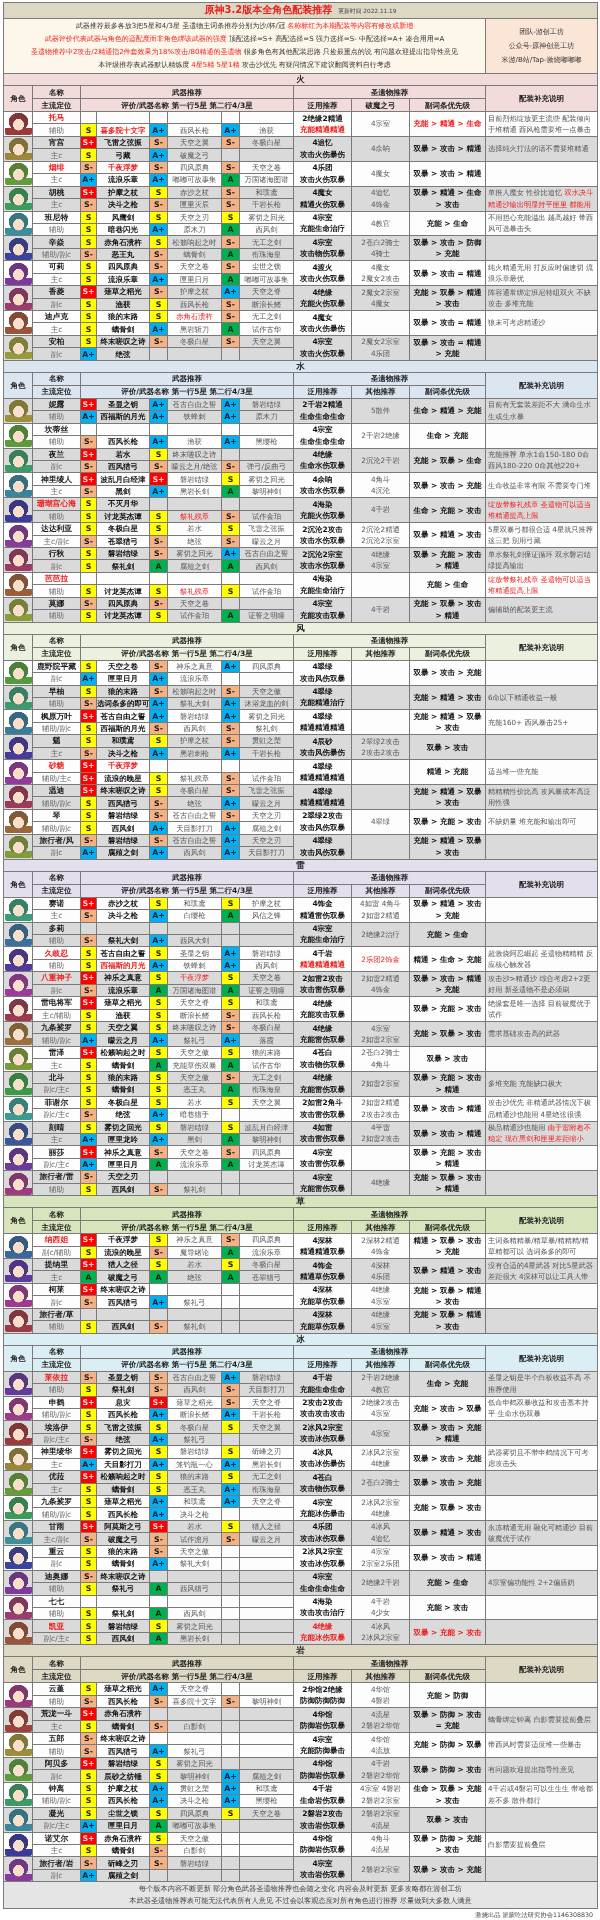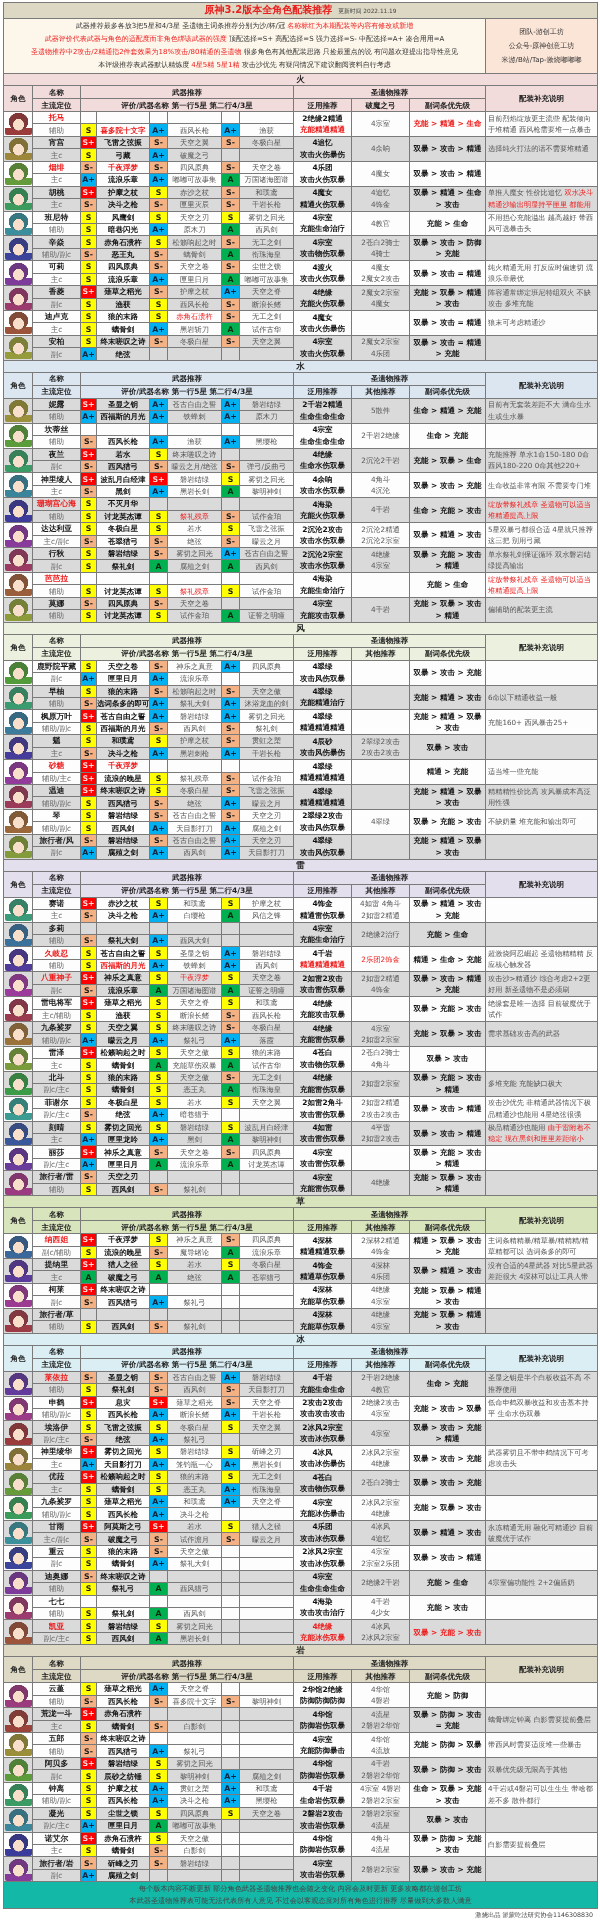--- a/index.html
+++ b/index.html
@@ -36,21 +36,21 @@
 .c-w.w1{color:#111;font-weight:bold;font-size:7.5px;}
 .c-gen{font-weight:bold;color:#111;font-size:7.5px;}
 .c-gen div{line-height:11.4px;}
 .c-alt{color:#555;font-size:7.3px;}
 .c-alt div{line-height:11.4px;}
 .c-sub{font-weight:bold;color:#111;white-space:normal;font-size:7.5px;padding:0 2px;}
 .sub-in{max-height:23px;overflow:hidden;line-height:11.2px;}
 .c-note{text-align:left;white-space:normal;padding:0 2px;color:#555;font-size:7.2px;}
 .note-in{max-height:23px;overflow:hidden;line-height:11.3px;}
 .red{color:#ee1c1c !important;}
-.c-foot{background:#14b8a6;color:#444;font-size:7.2px;}
+.c-foot{background:#e5e5e5;color:#444;font-size:7.2px;}
 .c-foot div{line-height:12.5px;}
 .credit{text-align:right;font-size:6.3px;color:#444;padding-right:4px;height:12px;line-height:12px;}
 </style>
 </head>
 <body>
 
 <div id="sheet">
   <table>
     <colgroup>
       <col style="width:29px">
@@ -2166,21 +2166,21 @@
             <div>防御岩伤双暴</div>
           </td>
           <td class="c-alt" rowspan="2">
             <div>4千岩</div>
             <div>2磐岩2华馆</div>
           </td>
           <td class="c-sub" rowspan="2">
             <div class="sub-in">双暴 &gt; 防御 &gt; 攻击</div>
           </td>
           <td class="c-note" rowspan="2">
-            <div class="note-in"><span>双暴优先级无限高于其他</span></div>
+            <div class="note-in"><span>有问题欢迎提出指导性意见</span></div>
           </td>
         </tr>
         <tr class="r-sub grey">
           <td class="c-role">副c</td>
           <td class="c-g" style="background: rgb(255, 255, 0); color: rgb(26, 26, 26);">S</td>
           <td class="c-w w1">辰砂之纺锤</td>
           <td class="c-g" style="background: rgb(255, 255, 0); color: rgb(26, 26, 26);">S</td>
           <td class="c-w">黎明神剑</td>
           <td class="c-g" style="background: rgb(0, 176, 240); color: rgb(16, 36, 62);">A+</td>
           <td class="c-w">腐殖之剑</td>

